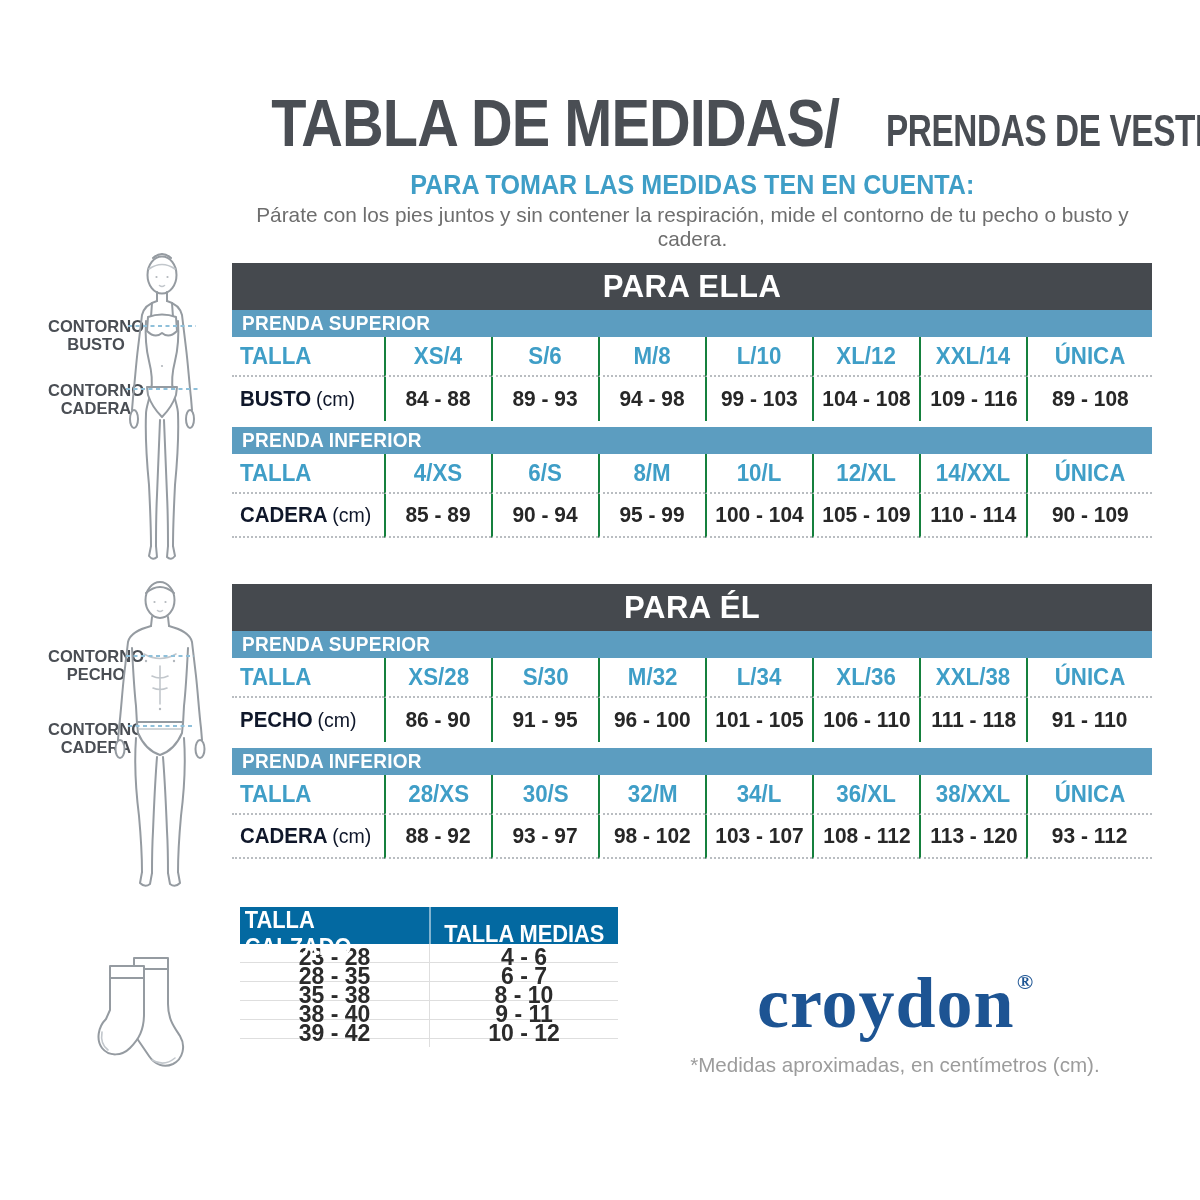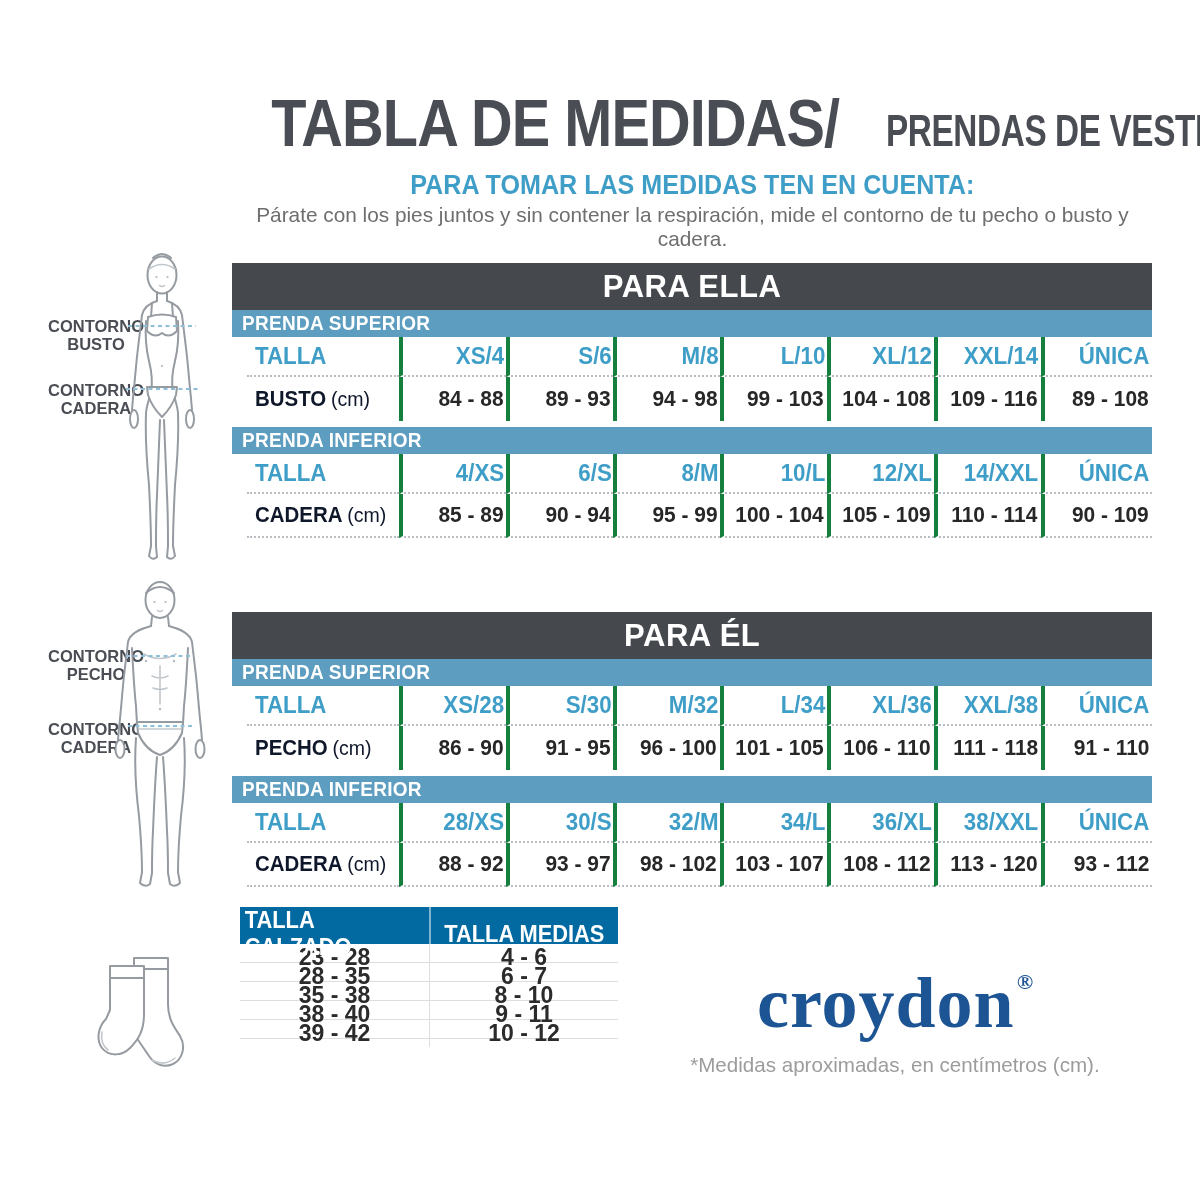--- a/index.html
+++ b/index.html
@@ -31,34 +31,34 @@
   #female-figure { left:112px; top:248px; }
   #male-figure   { left:100px; top:576px; }
   .outline { stroke:#959ba1; stroke-width:2; fill:none; stroke-linecap:round; stroke-linejoin:round; }
   .outline-f { stroke:#959ba1; stroke-width:2; fill:#fff; stroke-linecap:round; stroke-linejoin:round; }
   .soft { stroke:#c2c7cc; stroke-width:1.6; fill:none; stroke-linecap:round; }
   .dash { stroke:#8fc0da; stroke-width:2.2; stroke-dasharray:4 3.5; fill:none; }
 
   
   .size-table { position:absolute; left:232px; width:920px; }
   #table-ella { top:263px; }
-  #table-el   { top:612px; }
+  #table-el   { top:584px; }
   .table-header { height:47px; background:#45494e; color:#fff; display:flex; align-items:center; justify-content:center; }
   .table-header span { display:inline-block; font-size:32px; font-weight:bold; letter-spacing:.5px; transform:scaleX(.97); }
   .band { height:27px; background:#5c9dc0; display:flex; align-items:center; padding-left:10px; }
   .band-gap { margin-top:6px; }
   .band span { display:inline-block; color:#fff; font-size:20px; font-weight:bold; letter-spacing:.3px;
                transform:scaleX(.95); transform-origin:left; }
-  .sgrid { display:grid; grid-template-columns:152px repeat(6,107px) 1fr;margin-left:15px; }
+  .sgrid { display:grid; grid-template-columns:152px repeat(6,107px) 1fr; }
   .cell { display:flex; align-items:center; justify-content:center; }
   .cell > span { display:inline-block; transform:scaleX(.93); white-space:nowrap; }
   .r1 { height:40px; border-bottom:2px dotted #b9bdc1; }
   .r2 { height:44px; }
   .sgrid.last .r2 { border-bottom:2px dotted #b9bdc1; }
-  .bl { border-left:4px solid #15803d;justify-content:flex-end; }
+  .bl { border-left:2px solid #15803d; }
   .blue { color:#3f9ec7; font-weight:bold; font-size:24px; }
   .val  { color:#272727; font-weight:bold; font-size:22.5px; }
   .lbl  { justify-content:flex-start; padding-left:8px; }
   .mlbl { justify-content:flex-start; padding-left:8px; color:#0f172a; font-size:22px; font-weight:bold; }
   .mlbl .unit { font-weight:normal; font-size:21px; margin-left:5px; }
   .mlbl > span { transform-origin:left; }
   .lbl  > span { transform-origin:left; }
 
   
   .medias-title { position:absolute; left:62px; top:910px; width:152px; text-align:center; }

